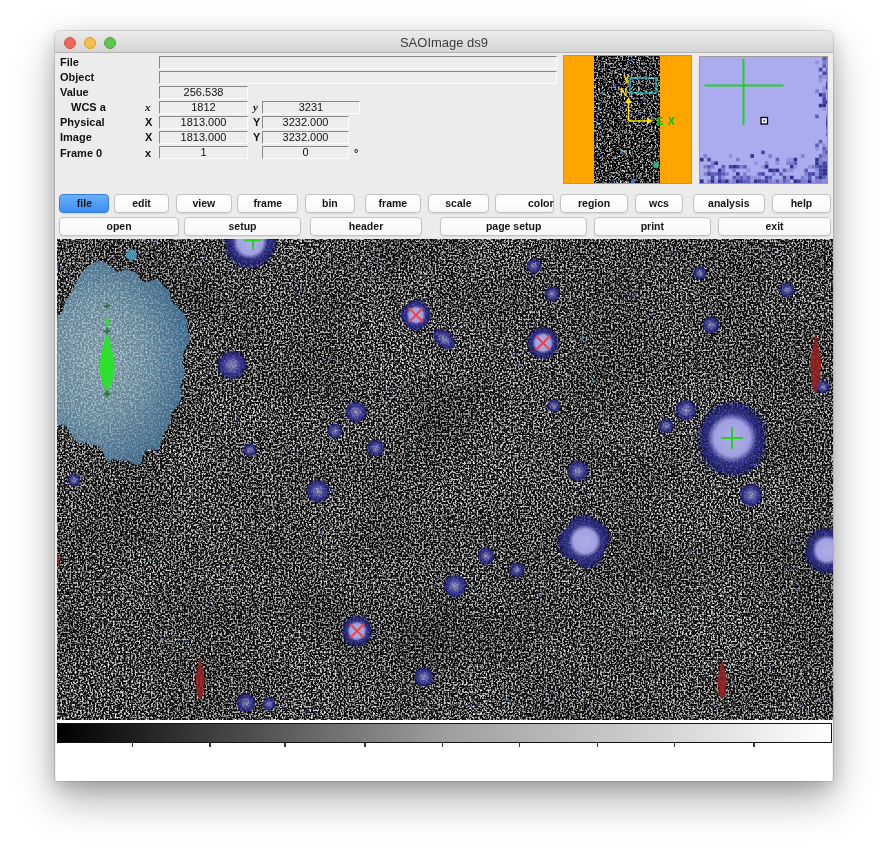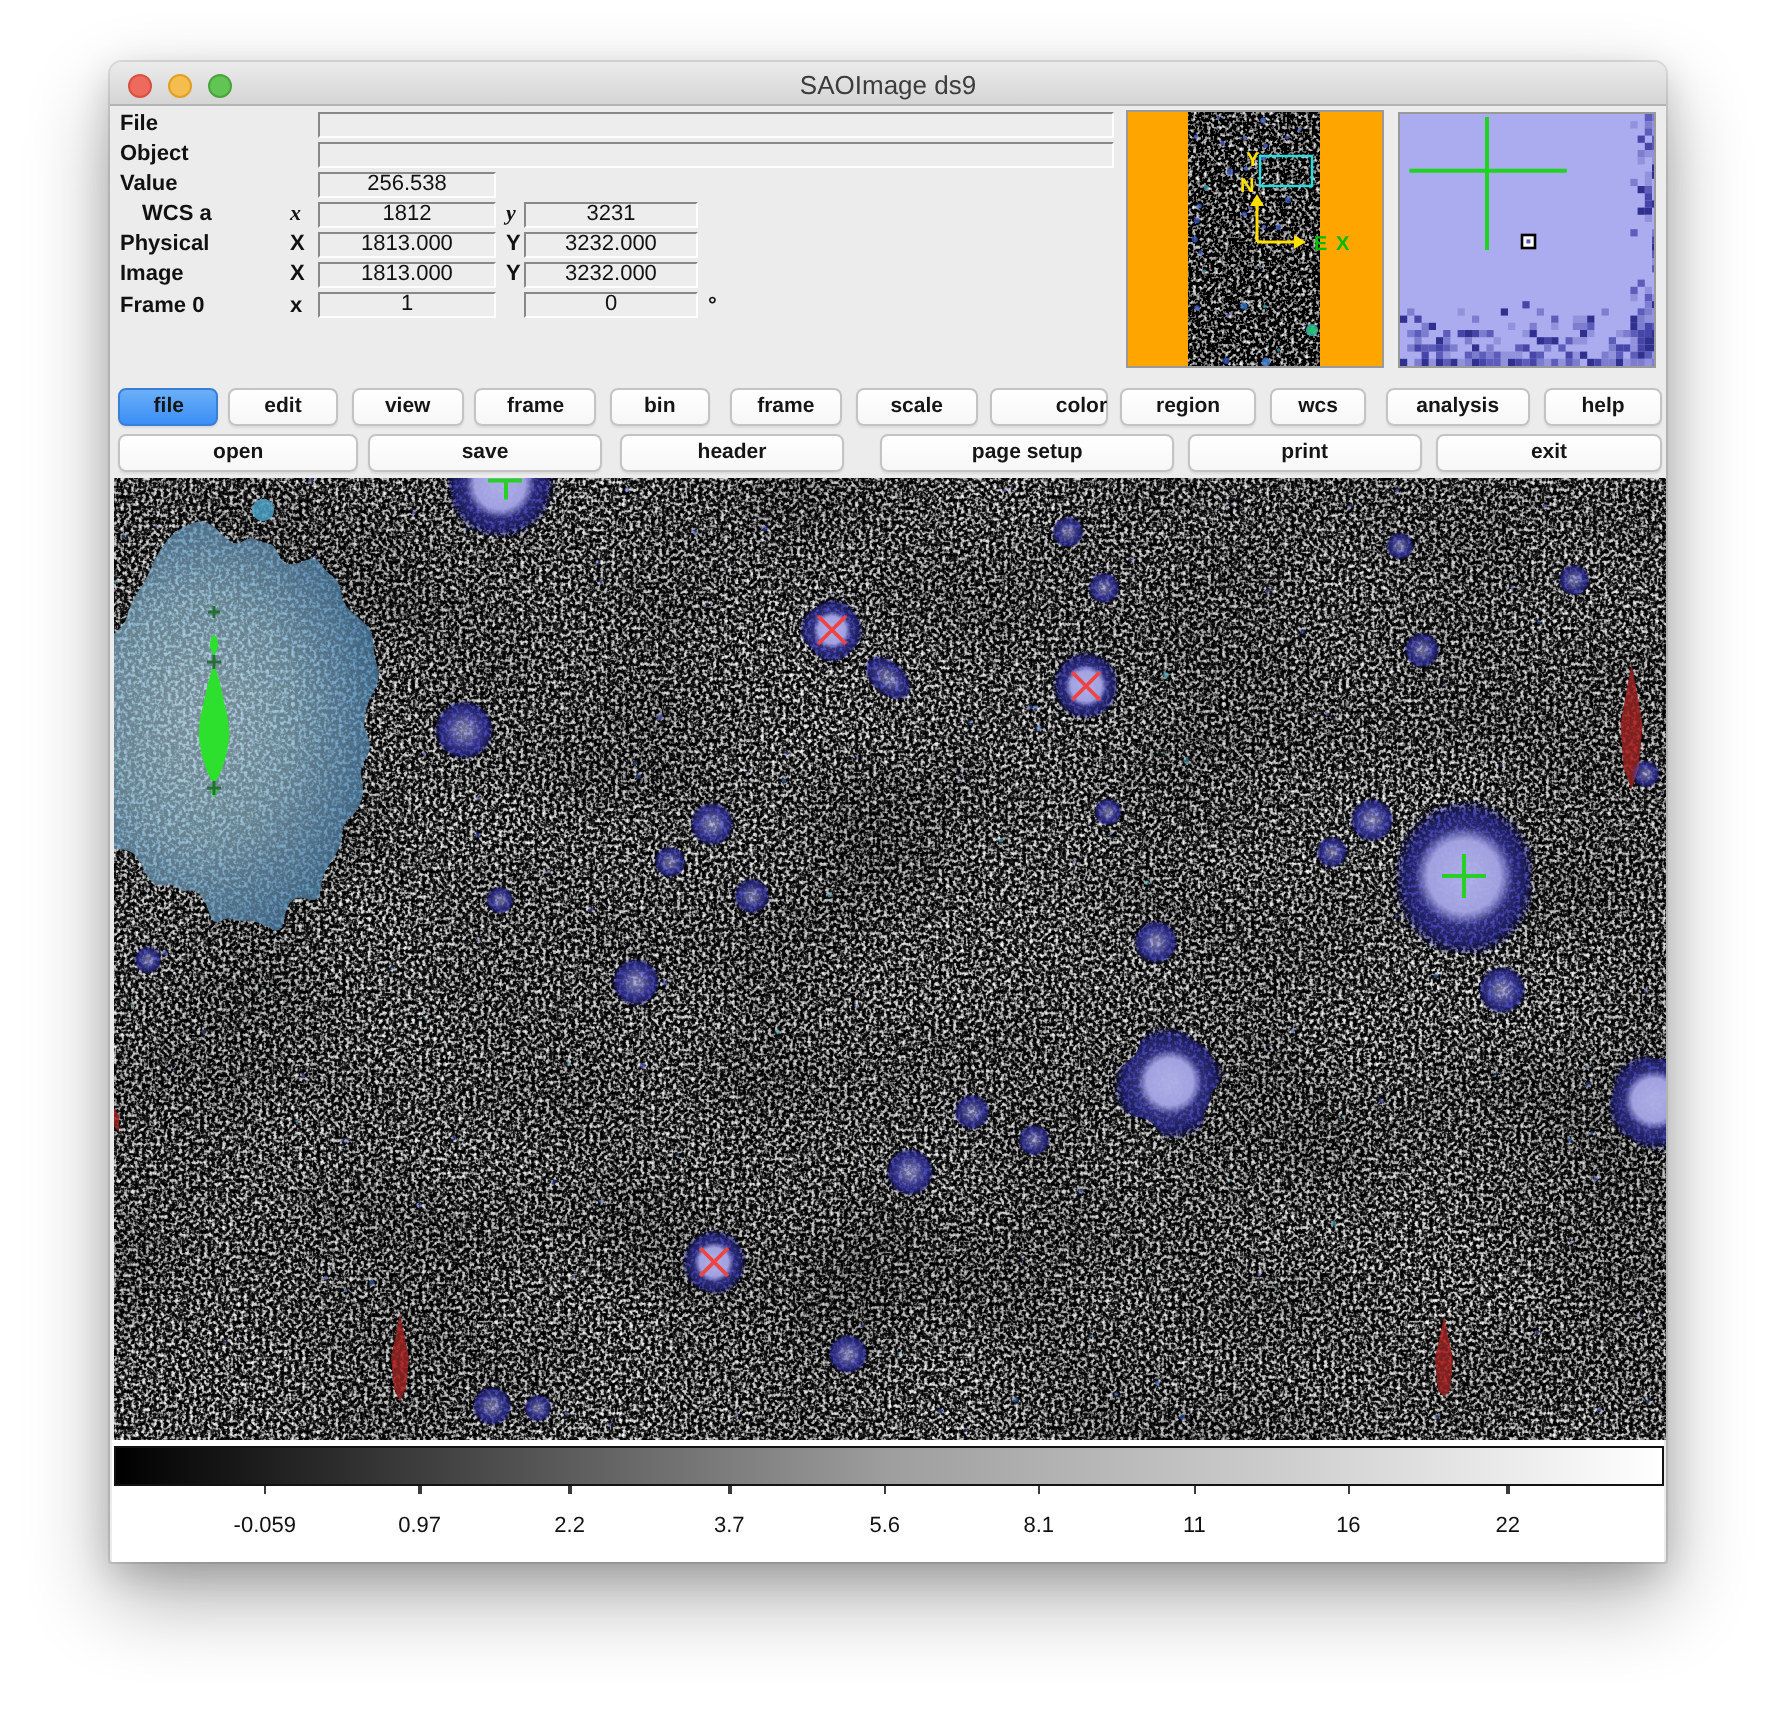--- a/index.html
+++ b/index.html
@@ -56,21 +56,21 @@
   <div class="lab" style="left:90px; top:116px;">x</div>
   <div class="lab" style="left:198px; top:70px; font-family:'Liberation Serif',serif; font-style:italic; font-weight:bold;">y</div>
   <div class="lab" style="left:198px; top:85px;">Y</div>
   <div class="lab" style="left:198px; top:100px;">Y</div>
   <div class="lab" style="left:299px; top:116px;">°</div>
 
   <div class="fld" style="left:104px; top:25px;  width:398px;"></div>
   <div class="fld" style="left:104px; top:40px;  width:398px;"></div>
   <div class="fld" style="left:104px; top:55px;  width:89px;">256.538</div>
   <div class="fld" style="left:104px; top:70px;  width:89px;">1812</div>
-  <div class="fld" style="left:207px; top:70px;  width:87px;">3231</div>
+  <div class="fld" style="left:207px; top:70px;  width:98px;">3231</div>
   <div class="fld" style="left:104px; top:85px;  width:89px;">1813.000</div>
   <div class="fld" style="left:207px; top:85px;  width:87px;">3232.000</div>
   <div class="fld" style="left:104px; top:100px; width:89px;">1813.000</div>
   <div class="fld" style="left:207px; top:100px; width:87px;">3232.000</div>
   <div class="fld" style="left:104px; top:115px; width:89px;">1</div>
   <div class="fld" style="left:207px; top:115px; width:87px;">0</div>
 
   <div id="panner">
    <svg width="127" height="127">
     <defs>
@@ -338,21 +338,21 @@
   <div class="btn" style="left:249.9px;top:162.5px; width:50px;">bin</div>
   <div class="btn" style="left:310.1px;top:162.5px; width:55.6px;">frame</div>
   <div class="btn" style="left:373px;  top:162.5px; width:60.7px;">scale</div>
   <div class="btn" style="left:439.9px;top:162.5px; width:58.9px;padding-left:32px;">color</div>
   <div class="btn" style="left:505.2px;top:162.5px; width:67.7px;">region</div>
   <div class="btn" style="left:580px;  top:162.5px; width:48.1px;">wcs</div>
   <div class="btn" style="left:637.6px;top:162.5px; width:72.5px;">analysis</div>
   <div class="btn" style="left:717.4px;top:162.5px; width:58.2px;">help</div>
 
   <div class="btn" style="left:4.4px; top:186px; width:119.4px;">open</div>
-  <div class="btn" style="left:129px; top:186px; width:117px;">save</div>
+  <div class="btn" style="left:129px; top:186px; width:117px;">setup</div>
   <div class="btn" style="left:255px; top:186px; width:112px;">header</div>
   <div class="btn" style="left:385px; top:186px; width:147.3px;">page setup</div>
   <div class="btn" style="left:538.7px;top:186px; width:117.3px;">print</div>
   <div class="btn" style="left:663px; top:186px; width:113px;">exit</div>
 
   <div id="imgarea">
   <svg width="776" height="481">
     <defs>
       <filter id="mult" x="0" y="0" width="100%" height="100%">
         <feTurbulence type="fractalNoise" baseFrequency="0.55" numOctaves="2" seed="17" result="n"></feTurbulence>
@@ -641,24 +641,13 @@
   <div id="cbar"></div>
   <div class="tick" style="left:76.9px;"></div>
   <div class="tick" style="left:154.3px;"></div>
   <div class="tick" style="left:229.3px;"></div>
   <div class="tick" style="left:309.1px;"></div>
   <div class="tick" style="left:386.9px;"></div>
   <div class="tick" style="left:463.9px;"></div>
   <div class="tick" style="left:541.7px;"></div>
   <div class="tick" style="left:618.7px;"></div>
   <div class="tick" style="left:698.4px;"></div>
-  <div id="cbarlabels">
-    <span style="left:77.4px;">-0.059</span>
-    <span style="left:154.8px;">0.97</span>
-    <span style="left:229.8px;">2.2</span>
-    <span style="left:309.6px;">3.7</span>
-    <span style="left:387.4px;">5.6</span>
-    <span style="left:464.4px;">8.1</span>
-    <span style="left:542.2px;">11</span>
-    <span style="left:619.2px;">16</span>
-    <span style="left:698.9px;">22</span>
-  </div>
 </div>
 
 </body></html>

